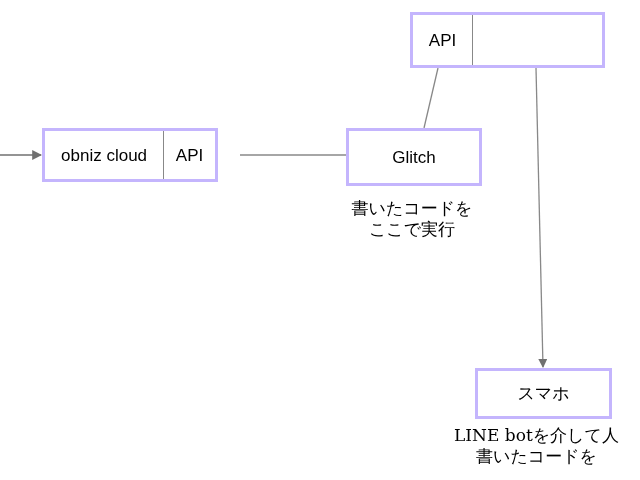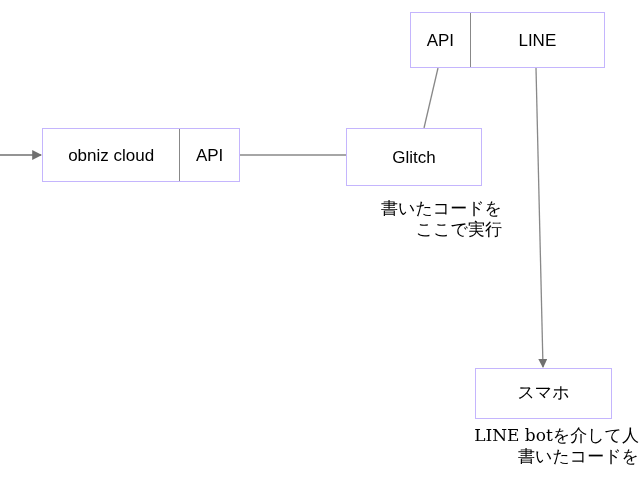--- a/index.html
+++ b/index.html
@@ -18,21 +18,21 @@
   #canvas {
     position: absolute;
     left: 0;
     top: 0;
     width: 640px;
     height: 480px;
   }
   .node {
     position: absolute;
     box-sizing: border-box;
-    border: 1px solid #c4b5fd;
+    border: 3px solid #c4b5fd;
     background: transparent;
     display: flex;
     flex-direction: row;
     align-items: stretch;
   }
   .cell {
     display: flex;
     align-items: center;
     justify-content: center;
     box-sizing: border-box;
@@ -41,48 +41,48 @@
   .cell.divided-left {
     border-right: 1px solid #888888;
   }
   .label-en {
     font-family: "Liberation Sans", "DejaVu Sans", sans-serif;
     font-size: 17px;
     line-height: 1;
     color: #000000;
   }
   .label-jp {
-    font-family: Liberation Mono, monospace;
+    font-family: Liberation Serif, serif;
     font-size: 17px;
     line-height: 1;
     color: #000000;
   }
   .caption {
     position: absolute;
-    text-align: right;
+    text-align: center;
     font-family: "DejaVu Serif", "Liberation Serif", serif;
     font-size: 17px;
     line-height: 21px;
     color: #000000;
     white-space: pre-line;
   }
   
   #node-api-line {
     left: 410px;
     top: 12px;
     width: 195px;
     height: 56px;
   }
   #node-api-line .cell-api { width: 60px; }
   #node-api-line .cell-line { width: 134px; }
 
   #node-obniz {
     left: 42px;
     top: 128px;
-    width: 198px;
+    width: 176px;
     height: 54px;
   }
   #node-obniz .cell-obniz { width: 138px; }
   #node-obniz .cell-api { width: 59px; }
 
   #node-glitch {
     left: 346px;
     top: 128px;
     width: 136px;
     height: 58px;
@@ -124,23 +124,20 @@
 
   <line x1="424" y1="128" x2="438" y2="68" stroke="#888888" stroke-width="1.3"></line>
 
   <line x1="536" y1="68" x2="543" y2="367" stroke="#888888" stroke-width="1.3" marker-end="url(#arrow)"></line>
 </svg>
 
 <div class="node" id="node-api-line">
   <div class="cell cell-api divided-left">
     <span class="label-en">API</span>
   </div>
-  <div class="cell cell-line">
-    <span class="label-en">LINE</span>
-  </div>
 </div>
 
 <div class="node" id="node-obniz">
   <div class="cell cell-obniz divided-left">
     <span class="label-en">obniz cloud</span>
   </div>
   <div class="cell cell-api">
     <span class="label-en">API</span>
   </div>
 </div>

